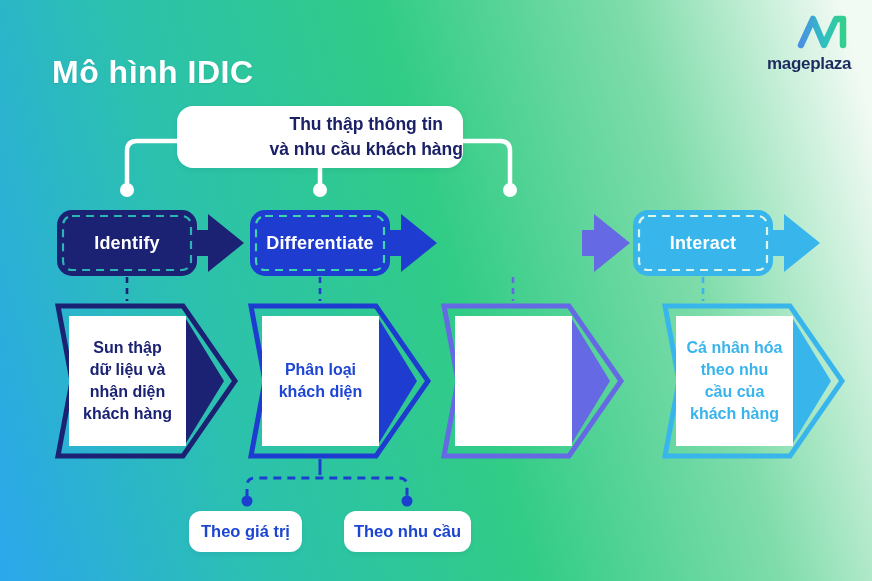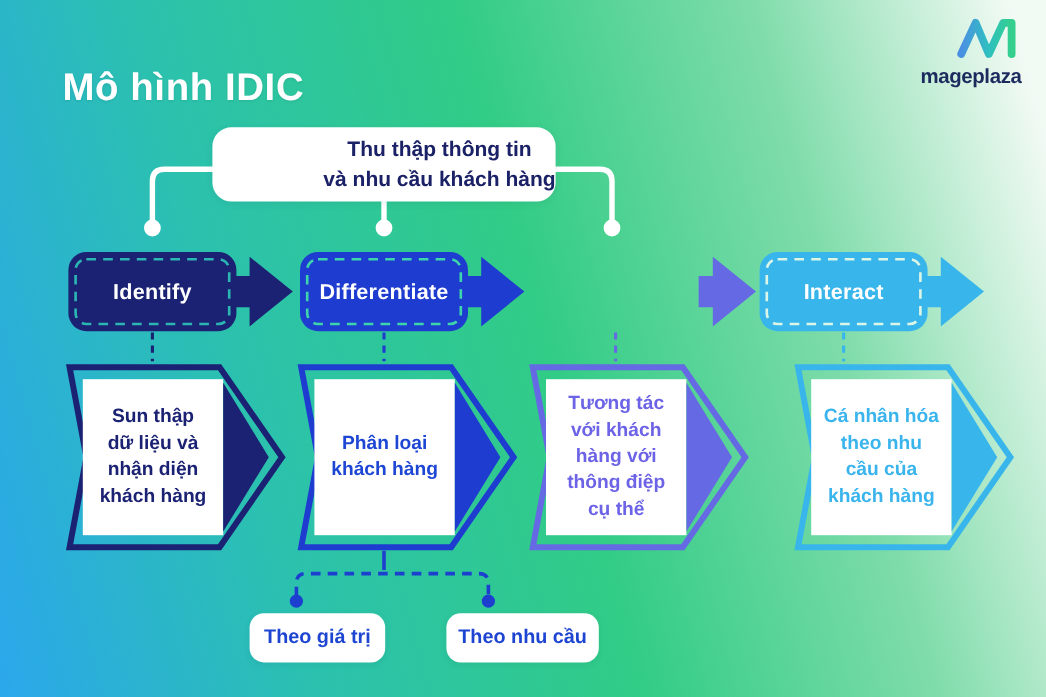--- a/index.html
+++ b/index.html
@@ -59,22 +59,22 @@
     color:var(--t); white-space:pre-line;
   }
 
   
   .leaf {
     position:absolute; top:511px; height:41px; background:#ffffff; border-radius:12px;
     display:flex; align-items:center; justify-content:center;
     box-shadow:0 2px 5px rgba(10,60,80,.08);
   }
   .leaf .txt { font-size:16.5px; font-weight:bold; color:#1d45d2; }
-  .leaf-1 { left:208px; width:113px; }
-  .leaf-2 { left:344px; width:127px;margin-left:28px; }
+  .leaf-1 { left:189px; width:113px; }
+  .leaf-2 { left:344px; width:127px; }
 </style>
 </head>
 <body>
 
 <div class="canvas" style="--g0: #2ba7ec; --g1: #2bc1ae; --g2: #31cc86; --g3: #7fdcaa; --g4: #f2faf4;">
 
   <svg class="overlay" width="872" height="581" style="--s0: #1b2173; --s1: #1e3ccf; --s2: #6569e3; --s3: #38b6ec; --b: #1d3fd0;">
 
     <g stroke="#ffffff" stroke-width="4.5" fill="none" stroke-linecap="round">
       <path d="M127,188 V151 Q127,141 137,141 H177"></path>
@@ -169,34 +169,29 @@
 khách hàng</div>
   </div>
 
   <div class="pent" style="left: 245px; --c: #1e3ccf; --t: #1e46d4;">
     <svg width="190" height="162" viewBox="0 0 190 162">
       <path d="M6,6 H131 L183,81 L131,156 H6 L20,81 Z" fill="none" stroke="var(--c)" stroke-width="5"></path>
       <rect x="17" y="16" width="117" height="130" fill="#ffffff"></rect>
       <path d="M134,19 L172,81 L134,143 Z" fill="var(--c)"></path>
     </svg>
     <div class="pent-text">Phân loại
-khách hàng</div>
+khách diện</div>
   </div>
 
   <div class="pent" style="left: 438px; --c: #6569e3; --t: #6c63e6;">
     <svg width="190" height="162" viewBox="0 0 190 162">
       <path d="M6,6 H131 L183,81 L131,156 H6 L20,81 Z" fill="none" stroke="var(--c)" stroke-width="5"></path>
       <rect x="17" y="16" width="117" height="130" fill="#ffffff"></rect>
       <path d="M134,19 L172,81 L134,143 Z" fill="var(--c)"></path>
     </svg>
-    <div class="pent-text">Tương tác
-với khách
-hàng với
-thông điệp
-cụ thể</div>
   </div>
 
   <div class="pent" style="left: 659px; --c: #38b6ec; --t: #3ab4ec;">
     <svg width="190" height="162" viewBox="0 0 190 162">
       <path d="M6,6 H131 L183,81 L131,156 H6 L20,81 Z" fill="none" stroke="var(--c)" stroke-width="5"></path>
       <rect x="17" y="16" width="117" height="130" fill="#ffffff"></rect>
       <path d="M134,19 L172,81 L134,143 Z" fill="var(--c)"></path>
     </svg>
     <div class="pent-text">Cá nhân hóa
 theo nhu

